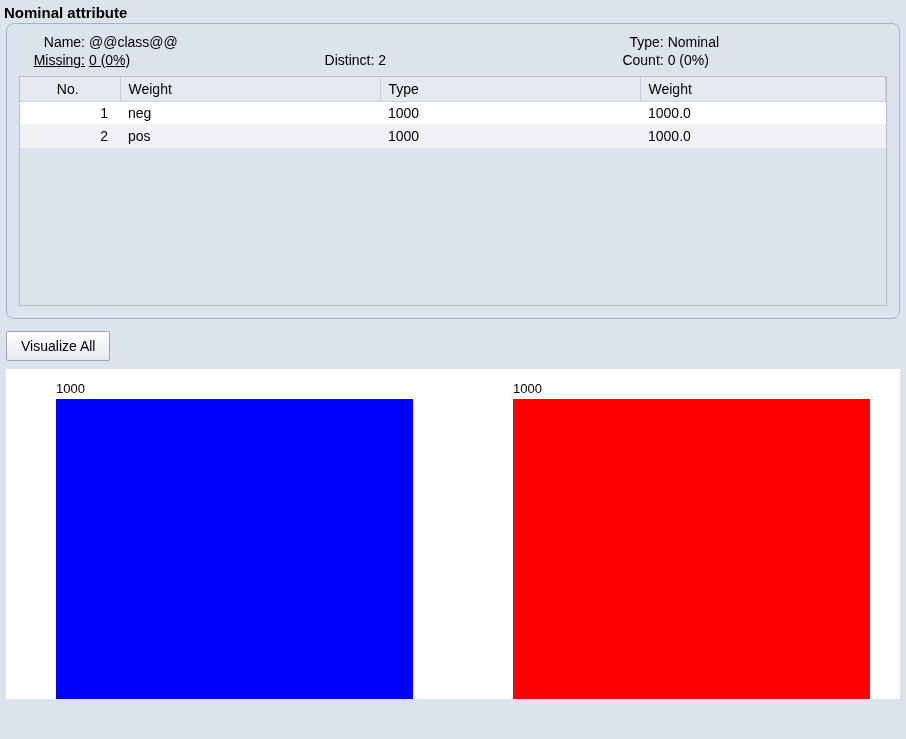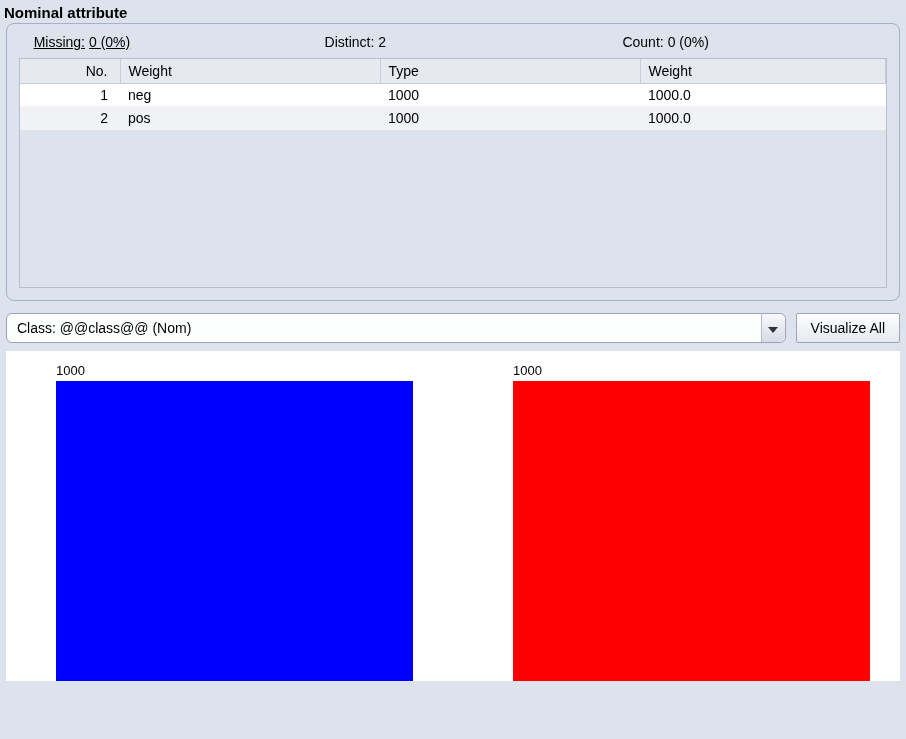--- a/index.html
+++ b/index.html
@@ -74,21 +74,21 @@
   tbody td {
     padding: 3px 8px;
     font-size: 14px;
     background: #fff;
     border-bottom: 1px solid #f2f4f8;
   }
   tbody tr:nth-child(even) td {
     background: #f1f2f6;
   }
   .col-no { width: 100px; text-align: right; padding-right: 12px; }
-  thead .col-no { text-align: right; margin-left: 41px; }
+  thead .col-no { text-align: center; margin-left: 41px; }
   .col-label { width: 260px; }
   .col-count { width: 260px; }
   .col-weight { width: auto; }
 
   .controls-row {
     display: flex;
     align-items: stretch;
     padding: 6px 6px 0 6px;
     gap: 10px;
   }
@@ -159,20 +159,30 @@
     width: 100%;
     height: 100%;
   }
 </style>
 </head>
 <body>
 
 <div class="panel-title">Nominal attribute</div>
 
 <div class="panel">
+  <div class="meta-row meta-row1">
+    <div class="meta-pair">
+      <div class="meta-label">Name:</div>
+      <div class="meta-value">@@class@@</div>
+    </div>
+    <div class="meta-pair">
+      <div class="meta-label">Type:</div>
+      <div class="meta-value">Nominal</div>
+    </div>
+  </div>
   <div class="meta-row meta-row2">
     <div class="meta-pair">
       <div class="meta-label">Missing:</div>
       <div class="meta-value">0 (0%)</div>
     </div>
     <div class="meta-pair">
       <div class="meta-label">Distinct:</div>
       <div class="meta-value">2</div>
     </div>
     <div class="meta-pair">
@@ -209,30 +219,20 @@
           <td>pos</td>
           <td>1000</td>
           <td>1000.0</td>
         </tr>
       </tbody>
     </table>
   </div>
 </div>
 
 <div class="controls-row">
-  <div class="combo">
-    <div class="combo-text">Class: @@class@@ (Nom)</div>
-    <div class="combo-btn">
-      <span>
-        <svg viewBox="0 0 10 6">
-            <polygon points="0,0 10,0 5,6" fill="#333"></polygon>
-          </svg>
-      </span>
-    </div>
-  </div>
   <div class="viz-btn">
     <span>Visualize All</span>
   </div>
 </div>
 
 <div class="chart-area">
   <div class="bar-wrap">
     <div class="bar-label">1000</div>
     <div class="bar" style="background: rgb(0, 0, 255); height: 100%;"></div>
   </div>

